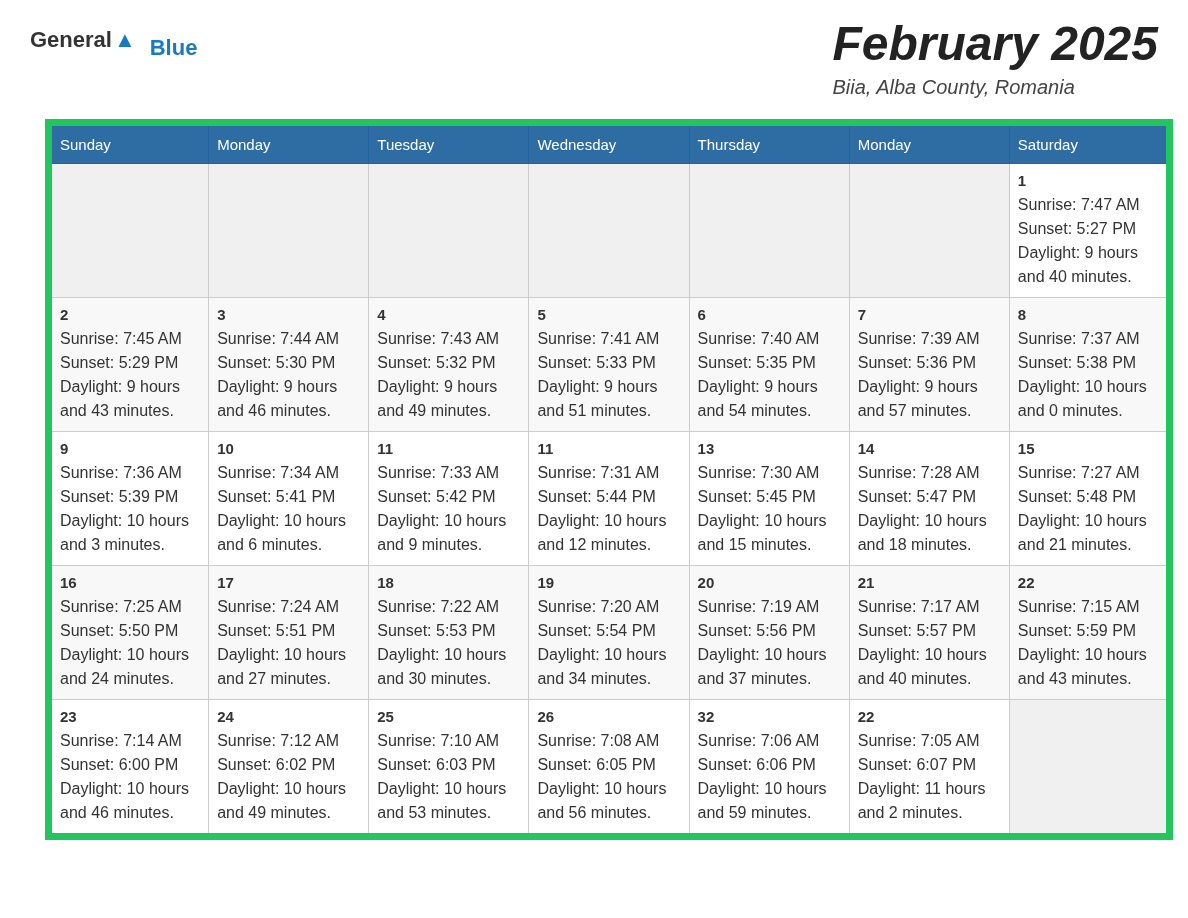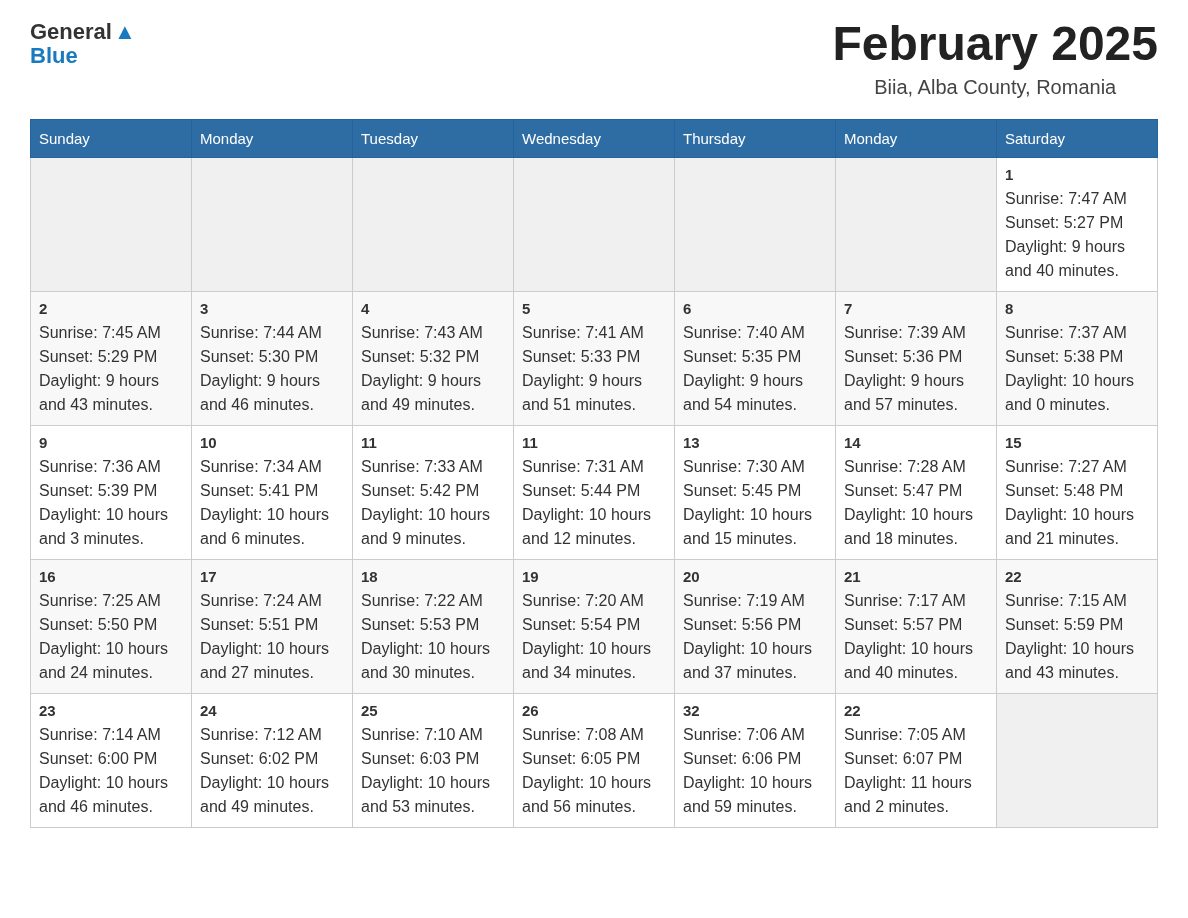--- a/index.html
+++ b/index.html
@@ -25,43 +25,46 @@
       font-weight: bold;
       color: #333;
     }
     .logo-text-blue {
       font-size: 22px;
       font-weight: bold;
       color: #1a7abf;
     }
     .logo-wrapper {
       display: flex;
-      flex-direction: column;
+      flex-direction: row;
       line-height: 1.1;
+      gap: 14px;
     }
     .logo-line1 { display: flex; align-items: center; }
-    .logo-line2 { display: flex; align-items: center; }
+    .logo-line2 { display: flex; align-items: center; margin-top: 16px; }
     .title-section {
-      text-align: center;
+      text-align: left;
+      font-style: italic;
     }
     .month-title {
       font-size: 48px;
       font-weight: bold;
       color: #222;
       line-height: 1;
     }
     .location {
       font-size: 20px;
       color: #444;
       margin-top: 8px;
     }
     .calendar {
       width: 100%;
       border-collapse: collapse;
-      border: 1px solid #22c55e;
+      border: 7px solid #22c55e;
+      margin-left: 15px;
     }
     .calendar th {
       background-color: #2e6da4;
       color: #fff;
       padding: 10px 8px;
       text-align: left;
       font-size: 15px;
       font-weight: normal;
       border: 1px solid #2563a0;
     }

